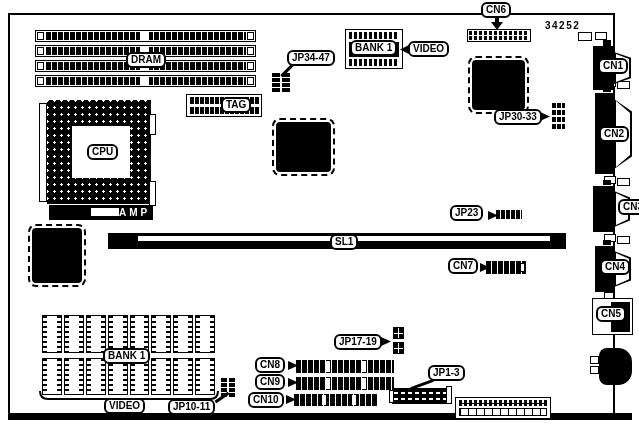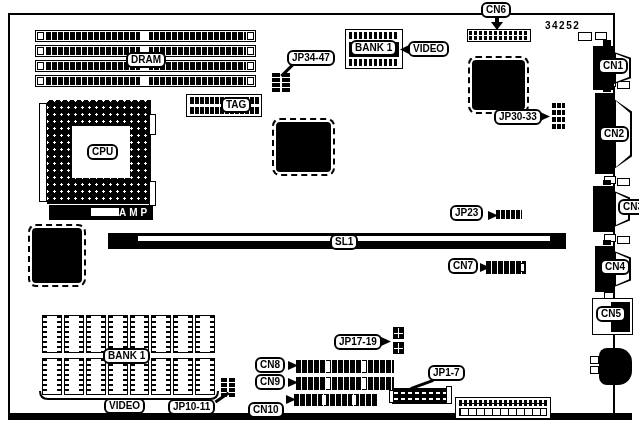--- a/index.html
+++ b/index.html
@@ -224,26 +224,26 @@
     <span class="hgap" style="left:66px"></span>
   </div>
   <div class="wedgeR" style="left:288px;top:378px"></div>
   <div class="callout" style="left:255px;top:374px">CN9</div>
 
   <div class="hdr" style="left:294px;top:394px;width:84px;height:12px">
     <span class="hgap" style="left:28px"></span>
     <span class="hgap" style="left:58px"></span>
   </div>
   <div class="wedgeR" style="left:286px;top:395px"></div>
-  <div class="callout" style="left:248px;top:402px">CN10</div>
+  <div class="callout" style="left:248px;top:392px">CN10</div>
 
   <div class="blk" style="left:392px;top:388px;width:58px;height:16px;background-image:repeating-linear-gradient(90deg,#fff 0 4px,transparent 4px 7px),repeating-linear-gradient(90deg,#fff 0 4px,transparent 4px 7px);background-size:100% 2px,100% 2px;background-position:2px 4px,2px 10px;background-repeat:no-repeat"></div>
   <div class="cap" style="left:389px;top:390px;width:5px;height:13px"></div>
   <div class="cap" style="left:446px;top:386px;width:6px;height:18px"></div>
   <div class="tail" style="left:410px;top:383px;width:24px;transform:rotate(-20deg)"></div>
-  <div class="callout" style="left:428px;top:365px">JP1-7</div>
+  <div class="callout" style="left:428px;top:365px">JP1-3</div>
 
   <div class="wtab" style="left:455px;top:397px;width:96px;height:22px"></div>
   <div class="blk" style="left:459px;top:403px;width:88px;height:1px"></div>
   <div class="pinrow" style="left:459px;top:400px;width:88px;height:6px"></div>
   <div class="cells" style="left:459px;top:408px;width:88px;height:8px"></div>
 
 </div>
 
 </body></html>

